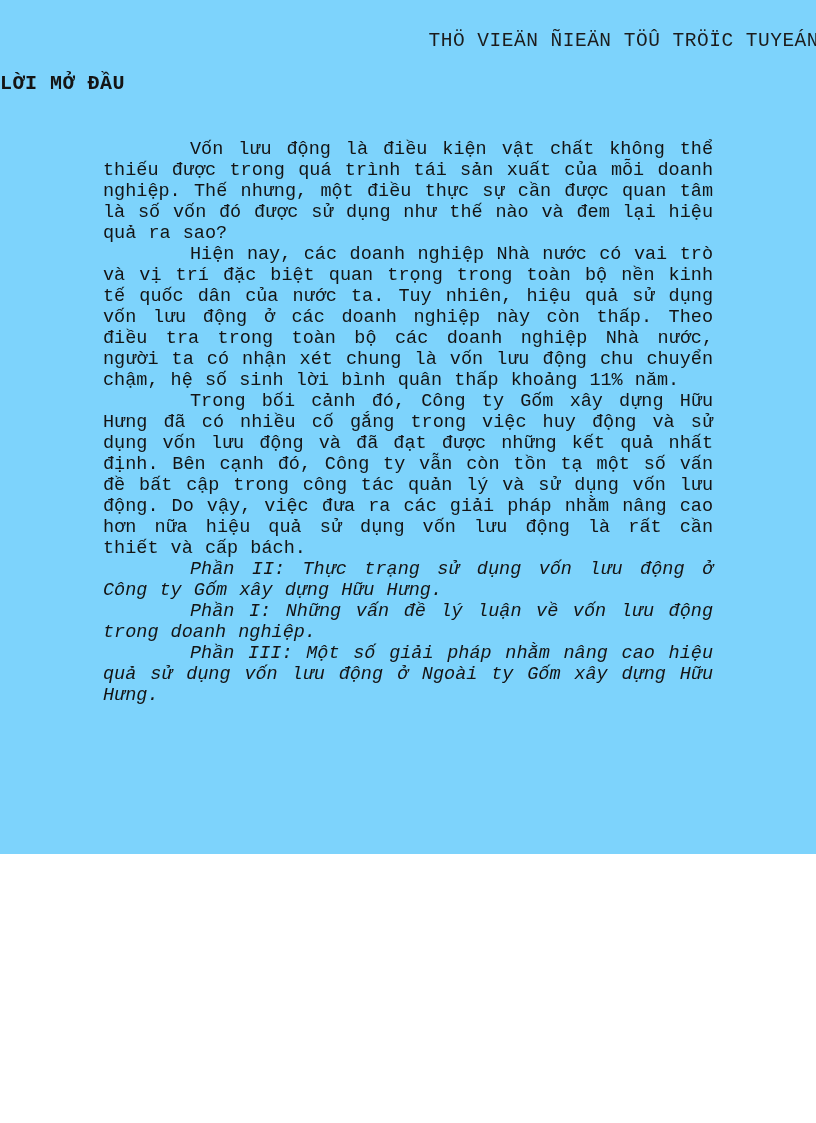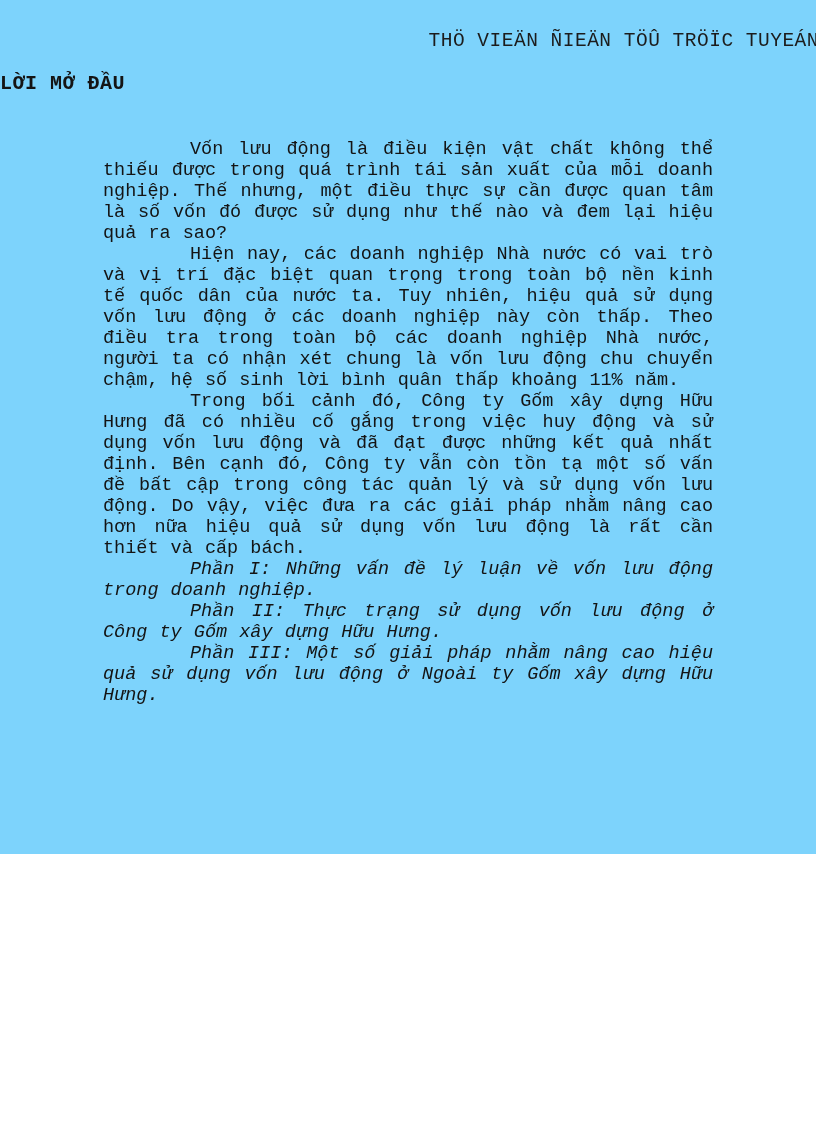--- a/index.html
+++ b/index.html
@@ -61,18 +61,18 @@
 <div class="page">
 
   <div class="watermark">THÖ VIEÄN ÑIEÄN TÖÛ TRÖÏC TUYEÁN</div>
 
   <h1 class="title">LỜI MỞ ĐẦU</h1>
 
   <div class="body">
     <p class="para">Vốn lưu động là điều kiện vật chất không thể thiếu được trong quá trình tái sản xuất của mỗi doanh nghiệp. Thế nhưng, một điều thực sự cần được quan tâm là số vốn đó được sử dụng như thế nào và đem lại hiệu quả ra sao?</p>
     <p class="para">Hiện nay, các doanh nghiệp Nhà nước có vai trò và vị trí đặc biệt quan trọng trong toàn bộ nền kinh tế quốc dân của nước ta. Tuy nhiên, hiệu quả sử dụng vốn lưu động ở các doanh nghiệp này còn thấp. Theo điều tra trong toàn bộ các doanh nghiệp Nhà nước, người ta có nhận xét chung là vốn lưu động chu chuyển chậm, hệ số sinh lời bình quân thấp khoảng 11% năm.</p>
     <p class="para">Trong bối cảnh đó, Công ty Gốm xây dựng Hữu Hưng đã có nhiều cố gắng trong việc huy động và sử dụng vốn lưu động và đã đạt được những kết quả nhất định. Bên cạnh đó, Công ty vẫn còn tồn tạ một số vấn đề bất cập trong công tác quản lý và sử dụng vốn lưu động. Do vậy, việc đưa ra các giải pháp nhằm nâng cao hơn nữa hiệu quả sử dụng vốn lưu động là rất cần thiết và cấp bách.</p>
+    <p class="para italic">Phần II: Thực trạng sử dụng vốn lưu động ở Công ty Gốm xây dựng Hữu Hưng.</p>
     <p class="para italic">Phần I: Những vấn đề lý luận về vốn lưu động trong doanh nghiệp.</p>
-    <p class="para italic">Phần II: Thực trạng sử dụng vốn lưu động ở Công ty Gốm xây dựng Hữu Hưng.</p>
     <p class="para italic">Phần III: Một số giải pháp nhằm nâng cao hiệu quả sử dụng vốn lưu động ở Ngoài ty Gốm xây dựng Hữu Hưng.</p>
   </div>
 
 </div>
 
 </body></html>

